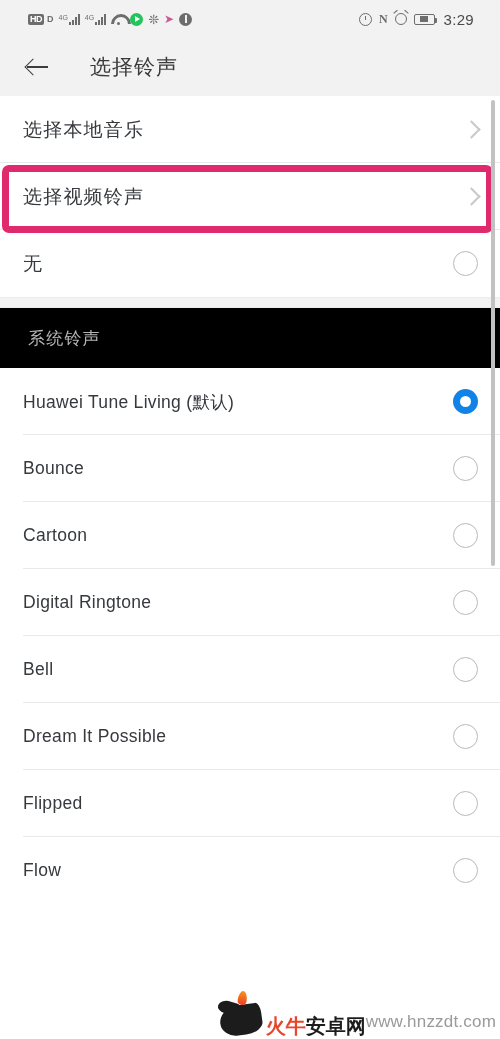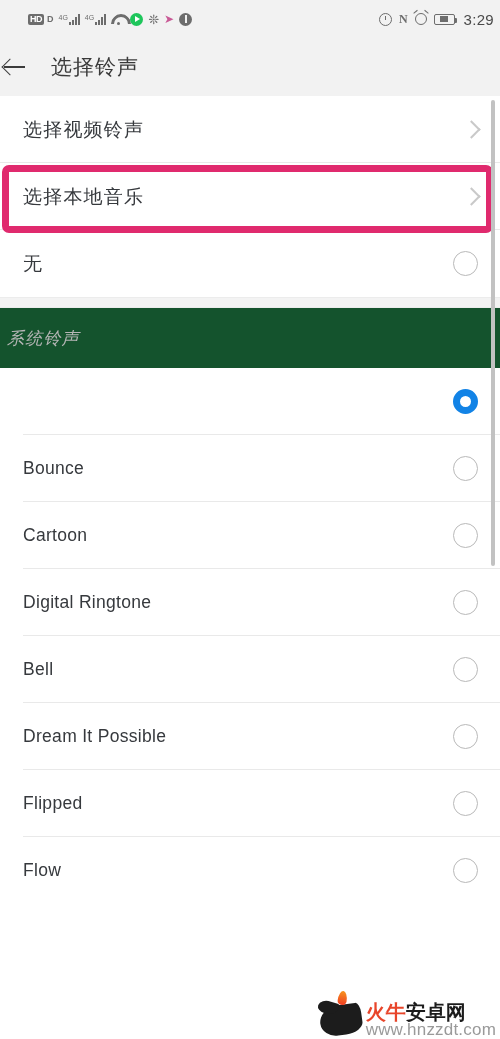--- a/index.html
+++ b/index.html
@@ -15,21 +15,21 @@
     background:#ffffff;
     overflow:hidden;
   }
 
   
   .statusbar {
     height:38px;
     background:#f2f2f2;
     display:flex;
     align-items:center;
-    padding:0 6px 0 28px;
+    padding:0 26px 0 28px;
     position:relative;
   }
   .sb-left { display:flex; align-items:center; gap:5px; }
   .sb-right { display:flex; align-items:center; gap:7px; margin-left:auto; }
   .sb-ic { display:inline-flex; align-items:center; justify-content:center; }
 
   .ic-hd {
     font-size:9px; font-weight:bold; color:#ffffff;
     background:#6d6d6d; border-radius:2px;
     padding:1px 2px 1px 2px; letter-spacing:-0.5px;
@@ -77,20 +77,22 @@
   .ic-batt::after{ content:""; position:absolute; right:-3.5px; top:3px; width:2px; height:5px; background:#6d6d6d; border-radius:0 1px 1px 0;}
   .ic-batt i { display:block; height:100%; width:48%; background:#6d6d6d; }
   .sb-time { font-size:15px; color:#4a4a4a; margin-left:2px; letter-spacing:0.3px;}
 
   
   .titlebar {
     height:58px;
     background:#f2f2f2;
     display:flex;
     align-items:center;
+    padding-left:23px;
+    gap:16px;
   }
   .back-arrow {
     width:30px; height:30px;
     position:relative;
     cursor:pointer;
     flex:none;
   }
   .back-arrow::before{
     content:""; position:absolute; left:4px; top:14px;
     width:21px; height:1.8px; background:#3c3c3c;
@@ -152,26 +154,25 @@
 
   .section-gap {
     height:11px;
     background:#f3f3f3;
     border-top:1px solid #ececec;
     border-bottom:1px solid #ececec;
   }
   .section-header {
     height:60px;
     display:flex; align-items:center;
-    padding-left:7px;
-    background:#14532d;
+    padding-left:28px;
+    background:#000000;
     font-size:17px;
     color:#b6b6b6;
     letter-spacing:1.2px;
-    font-style:italic;
   }
 
   
   .highlight {
     position:absolute;
     left:2px;
     width:491px;
     border:7px solid #e02a6e;
     border-radius:7px;
     pointer-events:none;
@@ -213,21 +214,21 @@
     border-radius:55% 10% 60% 40%;
     transform:rotate(18deg);
   }
   .wm-flame {
     position:absolute; left:20px; top:0px;
     width:9px; height:14px;
     background:linear-gradient(#f7941e,#ef3e23);
     border-radius:50% 50% 45% 45% / 70% 70% 30% 30%;
     transform:rotate(8deg);
   }
-  .wm-text { display:flex; flex-direction:column; align-items:flex-start; }
+  .wm-text { display:flex; flex-direction:row; align-items:flex-start; }
   .wm-cn { font-size:20px; font-weight:bold; line-height:22px; letter-spacing:0px;}
   .wm-cn .red { color:#e8452a; }
   .wm-cn .blk { color:#1c1c1c; }
   .wm-url { font-size:17px; color:#9a9a9a; line-height:14px; letter-spacing:0.2px;}
 </style>
 </head>
 <body>
 
 <div id="screen">
 
@@ -271,42 +272,43 @@
   </div>
 
   <div class="titlebar">
     <div class="back-arrow"></div>
     <div class="title-text">选择铃声</div>
   </div>
 
   <div class="content">
 
     <div class="row">
+      <span class="row-label cjk">选择本地音乐</span>
+      <span class="chevron"></span>
+      <span class="row-sep full"></span>
+    </div>
+
+    <div class="row">
       <span class="row-label cjk">选择视频铃声</span>
       <span class="chevron"></span>
       <span class="row-sep full"></span>
     </div>
 
     <div class="row">
-      <span class="row-label cjk">选择本地音乐</span>
-      <span class="chevron"></span>
-      <span class="row-sep full"></span>
-    </div>
-
-    <div class="row">
       <span class="row-label cjk">无</span>
       <span class="radio"></span>
     </div>
 
     <div class="section-gap"></div>
 
     <div class="section-header">系统铃声</div>
 
     <div id="ringtone-rows">
         <div class="row">
+          <span class="row-label">Huawei Tune Living (默认)</span>
           <span class="radio on"></span>
           <span class="row-sep"></span>
         </div>
         <div class="row">
           <span class="row-label">Bounce</span>
           <span class="radio"></span>
           <span class="row-sep"></span>
         </div>
         <div class="row">
           <span class="row-label">Cartoon</span>

